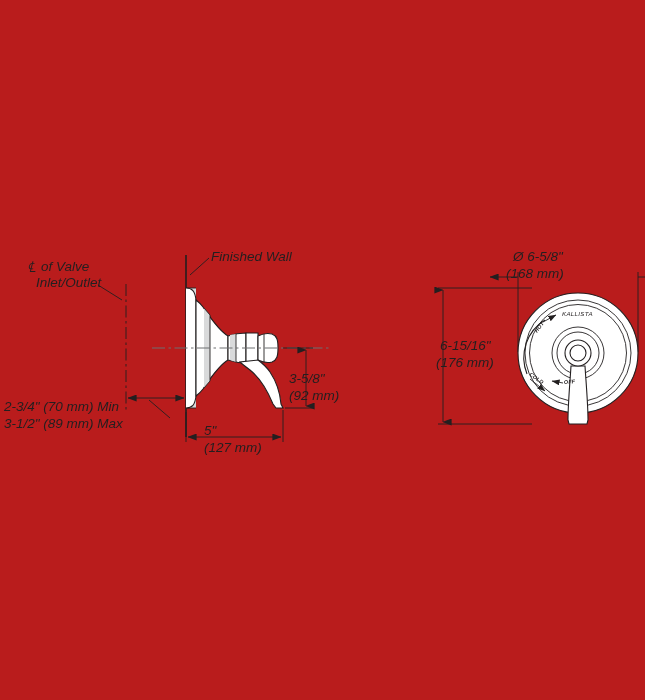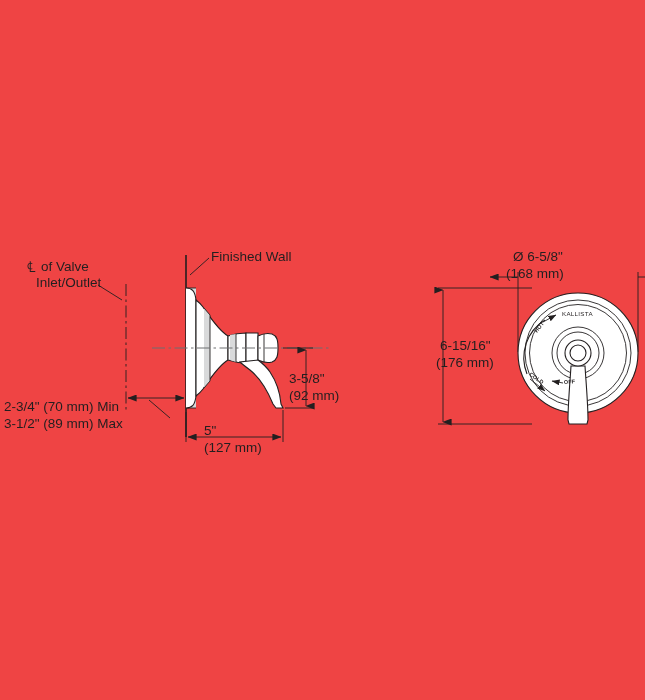--- a/index.html
+++ b/index.html
@@ -10,21 +10,22 @@
   body {
     width: 645px;
     height: 700px;
     font-family: "Liberation Sans", sans-serif;
     overflow: hidden;
   }
   #drawing-root {
     position: relative;
     width: 645px;
     height: 700px;
-    background: #ef4444;
+    background: #b91c1c;
+    font-style: italic;
   }
   svg.dwg {
     display: block;
     width: 645px;
     height: 700px;
   }
   .ln       { stroke: #231f20; stroke-width: 1.1; fill: none; }
   .ln-thin  { stroke: #231f20; stroke-width: 0.9; fill: none; }
   .ln-wall  { stroke: #231f20; stroke-width: 1.6; fill: none; }
   .ln-ext   { stroke: #231f20; stroke-width: 0.9; fill: none; }

